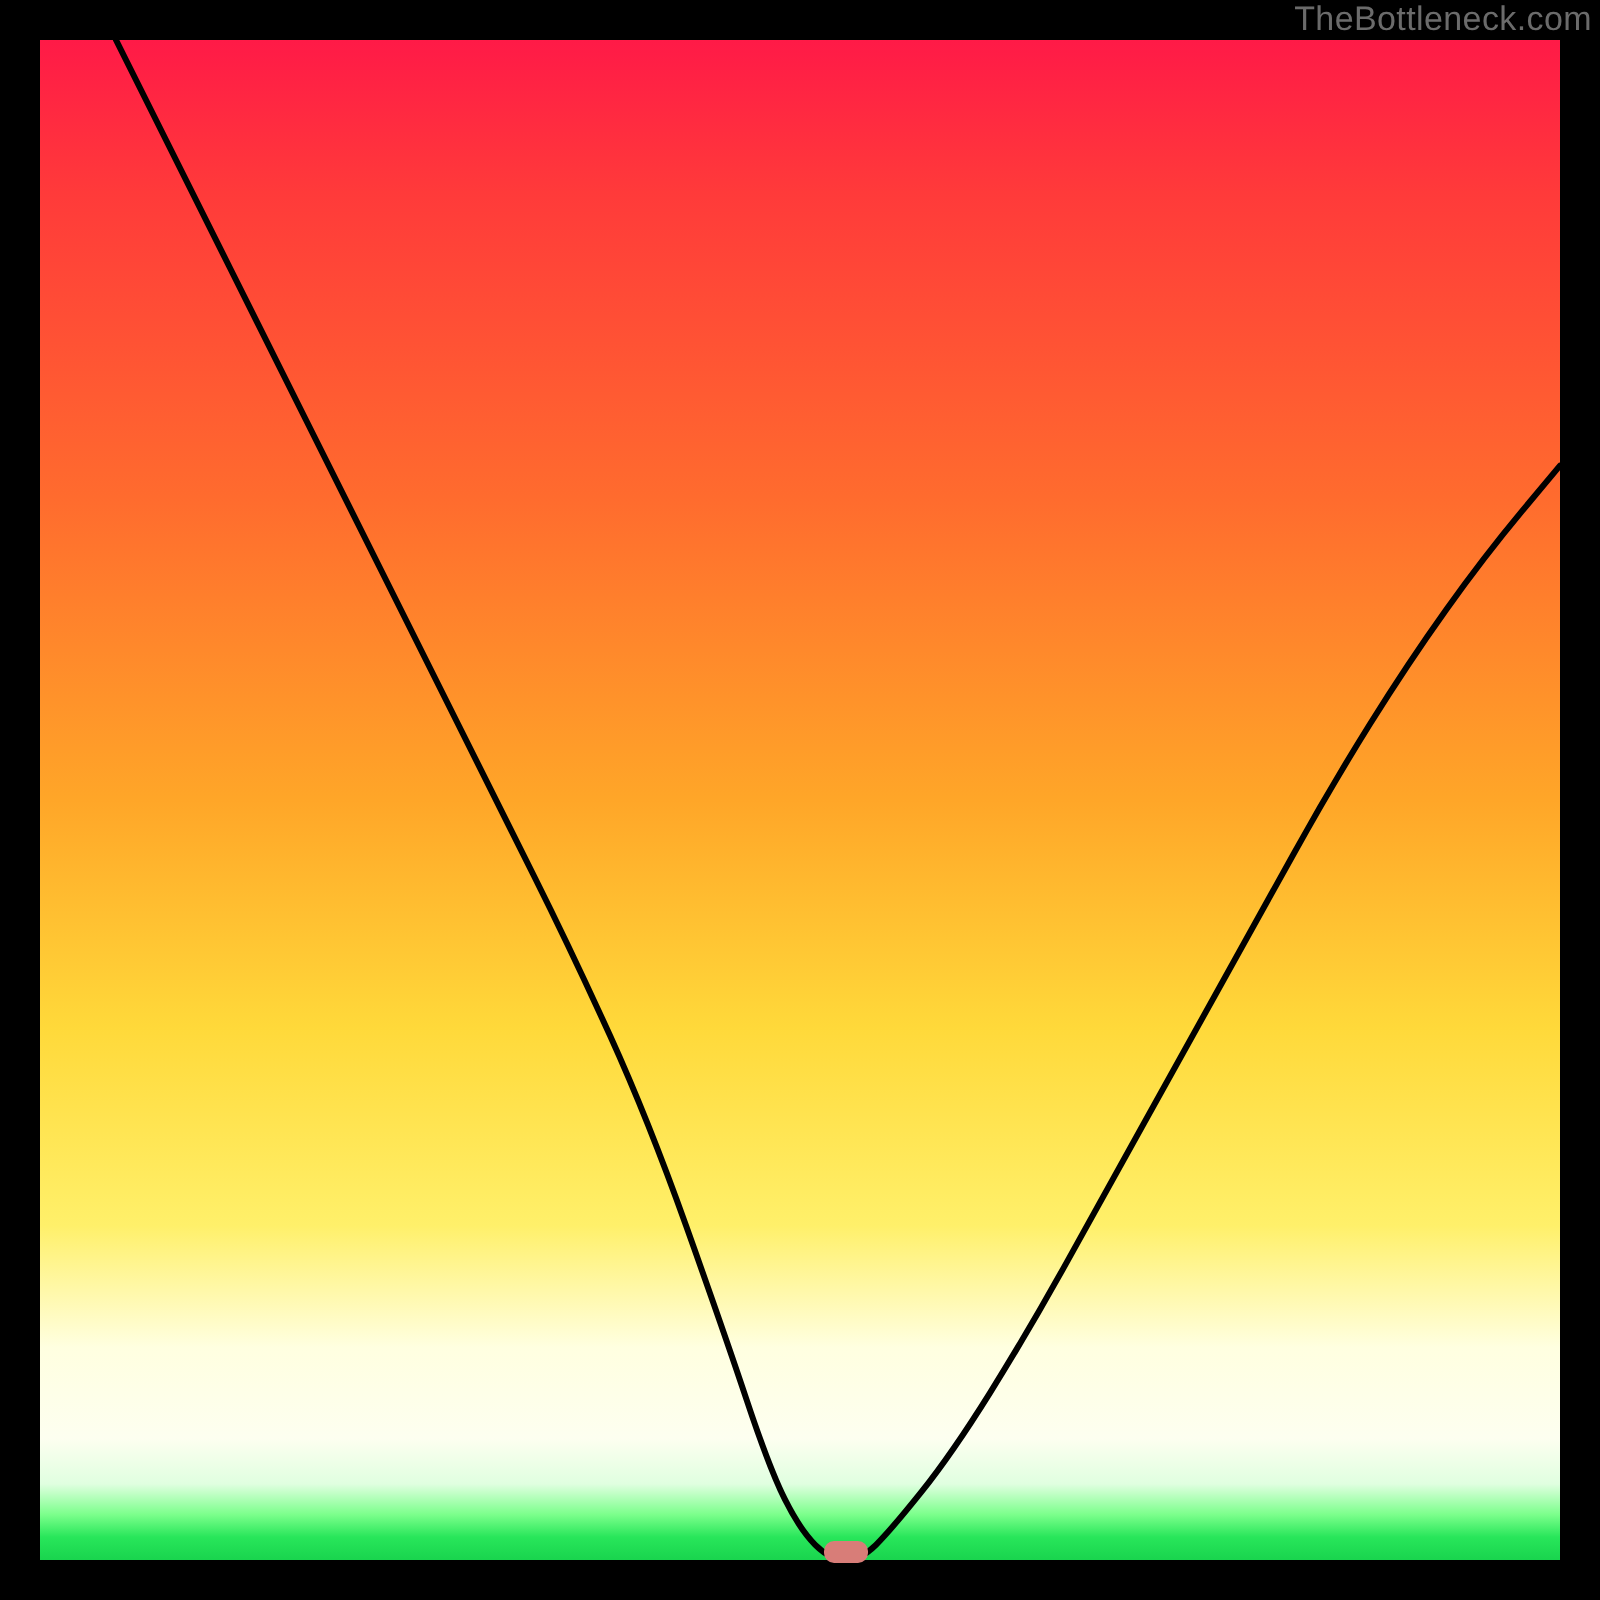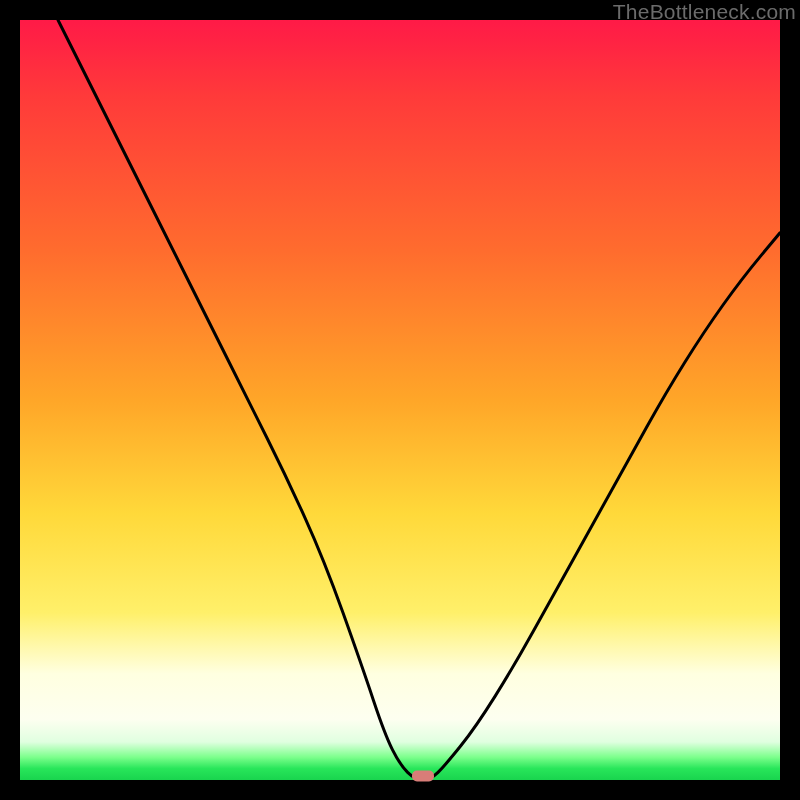--- a/index.html
+++ b/index.html
@@ -59,21 +59,21 @@
     height: 11px;
     border-radius: 5px;
     background: #d87d78;
     transform: translate(-50%, -50%);
   }
   .watermark {
     position: absolute;
     top: 0px;
     right: 4px;
     color: #6b6b6b;
-    font-size: 21px;
+    font-size: 17px;
     letter-spacing: 0.2px;
     user-select: none;
   }
 </style>
 </head>
 <body>
 
 <div class="frame">
 
   <div class="watermark">TheBottleneck.com</div>

